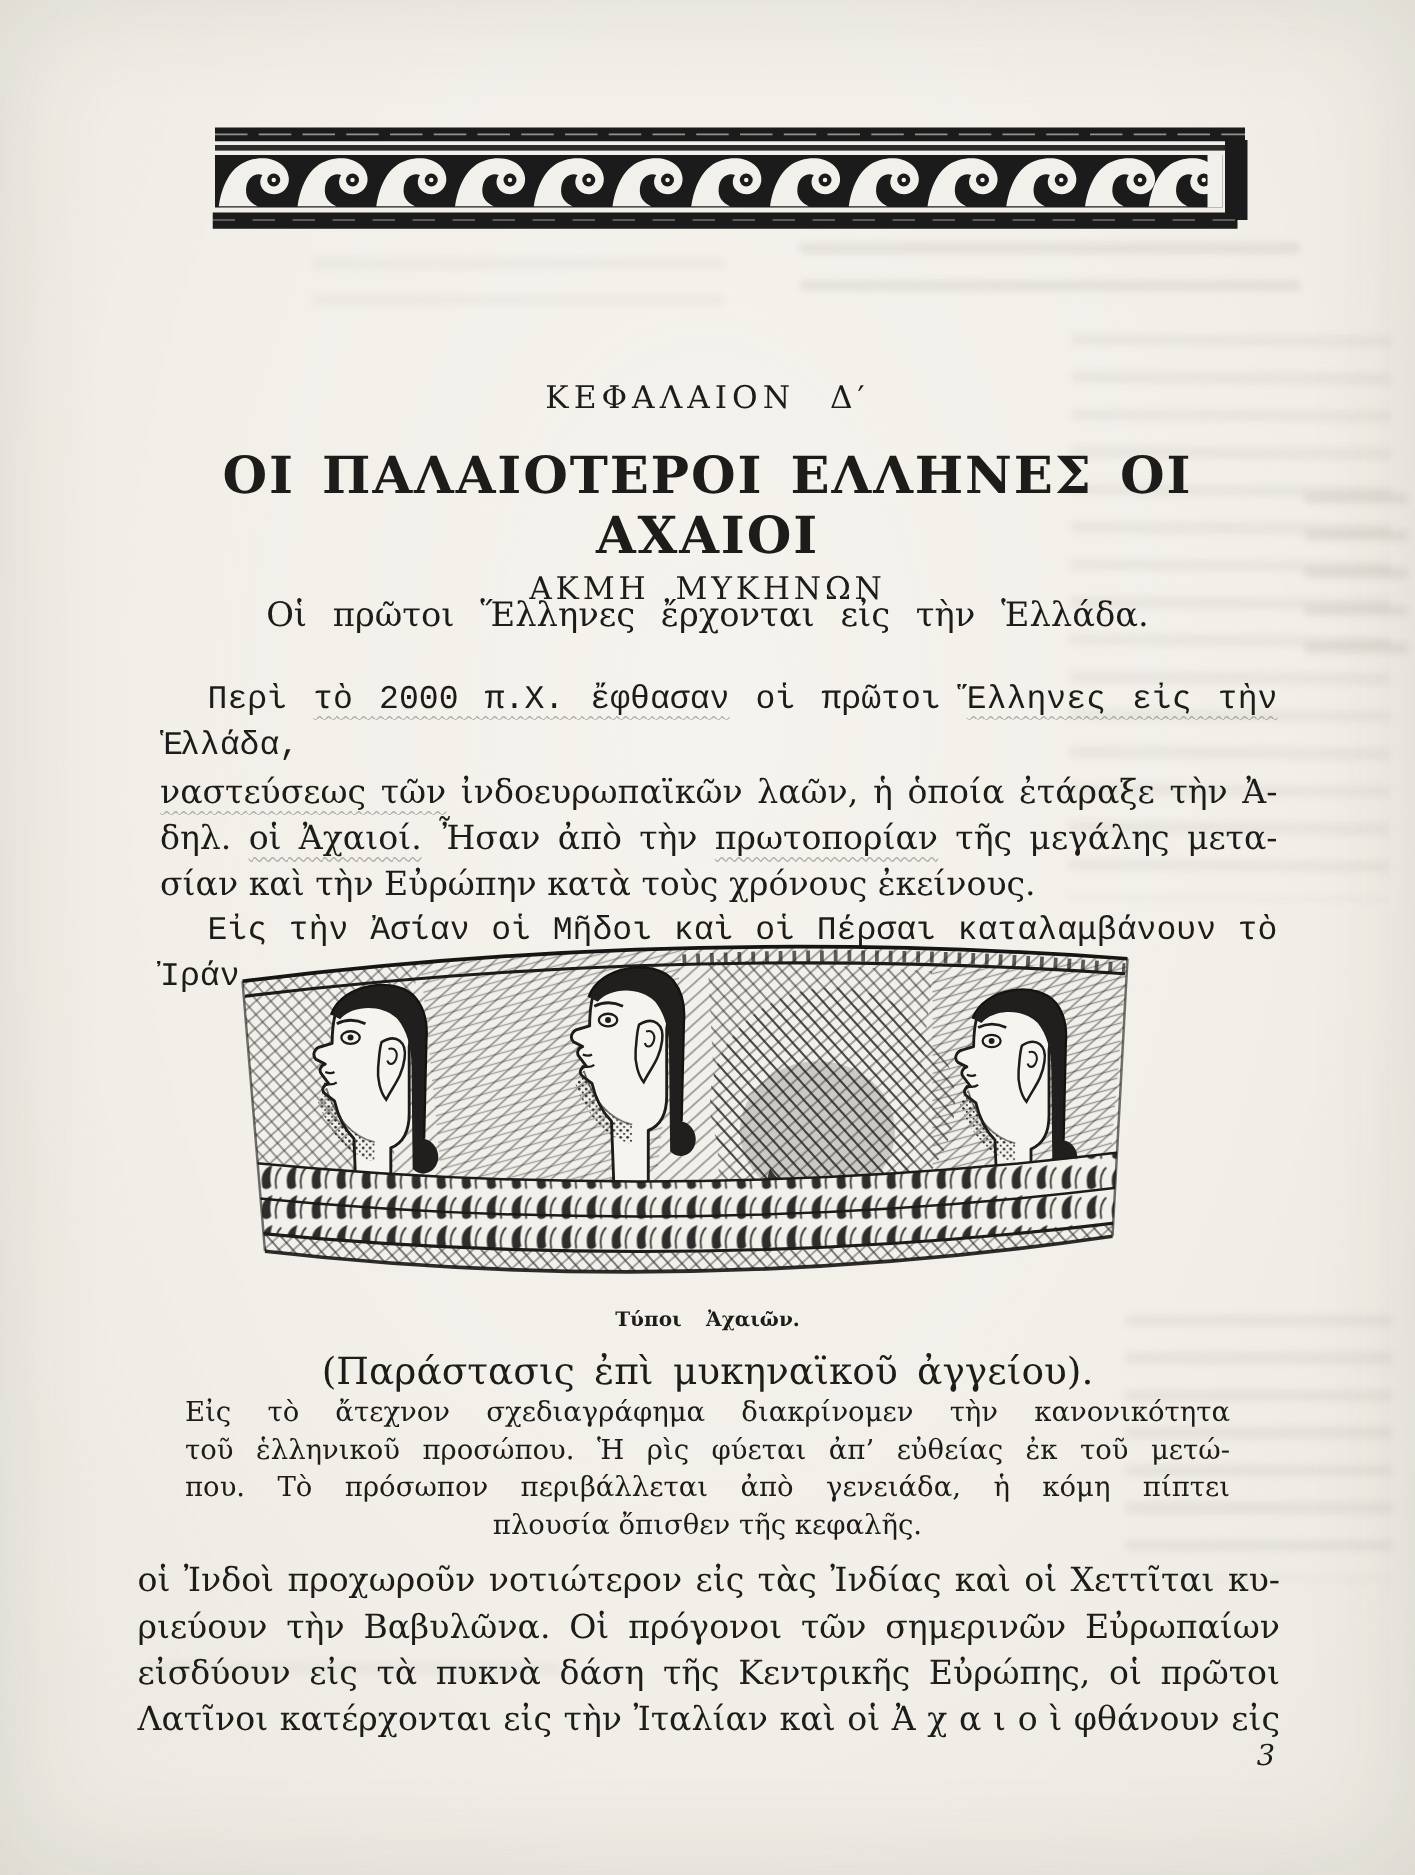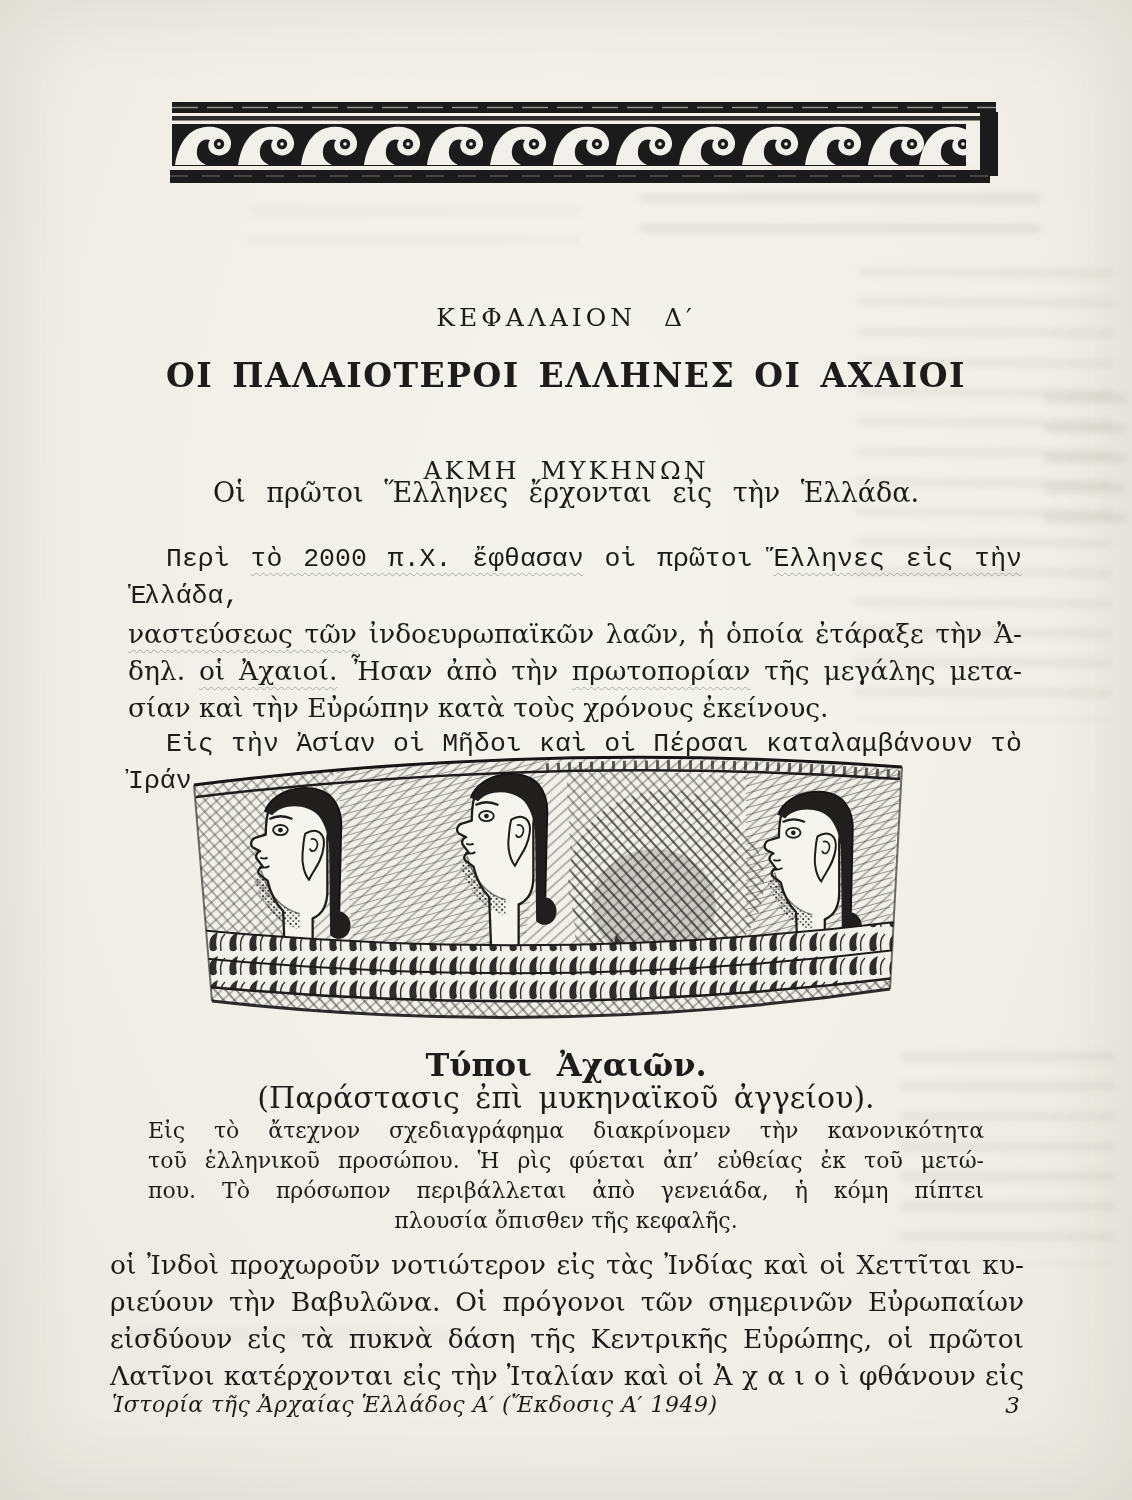--- a/index.html
+++ b/index.html
@@ -6,38 +6,38 @@
   .page{
     position:relative;width:1132px;height:1500px;overflow:hidden;
     background:radial-gradient(ellipse at 50% 38%, #f5f3ed 0%, #f1efe8 55%, #eae8e0 100%);
     box-shadow:inset 0 0 90px rgba(60,55,40,.10);
     color:#1d1c1a;
     font-family:"DejaVu Serif","Liberation Serif",serif;
   }
   .abs{position:absolute;}
   .centercol{left:108px;width:916px;text-align:center;}
   .chapter{top:303px;font-size:25px;letter-spacing:4px;word-spacing:16px;}
-  .title{top:356px;font-size:33px;font-weight:bold;letter-spacing:1.5px;word-spacing:6px;}
+  .title{top:356px;font-size:41px;font-weight:bold;letter-spacing:1.5px;word-spacing:6px;}
   .subtitle{top:424px;font-size:25px;letter-spacing:3px;word-spacing:10px;margin-top:32px;}
   .section{top:477px;font-size:27px;font-weight:normal;word-spacing:12px;}
   .bodyblock{font-size:26.5px;line-height:37px;}
   .block1{left:128px;top:541px;width:894px;}
   .block3{left:110px;top:1246px;width:914px;}
   .tline{text-align:justify;text-align-last:justify;white-space:normal;}
   .tline.first{text-indent:38px;font-family:Liberation Mono, monospace;}
   .tline.last-left{text-align-last:left;}
   .tline.last-center{text-align:center;text-align-last:center;}
   .u{
     text-decoration:underline;
     text-decoration-style:wavy;
     text-decoration-color:rgba(110,110,108,.5);
     text-decoration-thickness:1px;
     text-underline-offset:6px;
   }
-  .cap-title{top:1046px;font-size:32px;font-weight:bold;word-spacing:14px;}
+  .cap-title{top:1046px;font-size:16px;font-weight:bold;word-spacing:14px;}
   .cap-sub{top:1080px;font-size:30px;word-spacing:6px;}
   .cap-text{left:148px;top:1116px;width:836px;font-size:22px;line-height:30px;}
   .footer-left{left:112px;top:1392px;font-size:22px;font-style:italic;letter-spacing:.5px;}
   .page-num{left:960px;top:1392px;width:60px;text-align:right;font-size:23px;font-style:italic;}
   .bleed{
     position:absolute;filter:blur(3px);
     background:repeating-linear-gradient(180deg, rgba(126,122,112,.28) 0 9px, rgba(0,0,0,0) 9px 30px);
   }
   .ornament{left:170px;top:100px;width:838px;height:88px;}
   .figurebox{left:186px;top:737px;width:722px;height:302px;}
@@ -186,16 +186,15 @@
       </div>
   </div>
 
   <div class="abs cap-text">
       <div class="tline"><span>Εἰς τὸ ἄτεχνον σχεδιαγράφημα διακρίνομεν τὴν κανονικότητα</span></div>
       <div class="tline"><span>τοῦ ἑλληνικοῦ προσώπου. Ἡ ρὶς φύεται ἀπ’ εὐθείας ἐκ τοῦ μετώ-</span></div>
       <div class="tline"><span>που. Τὸ πρόσωπον περιβάλλεται ἀπὸ γενειάδα, ἡ κόμη πίπτει</span></div>
       <div class="tline last-center"><span>πλουσία ὄπισθεν τῆς κεφαλῆς.</span></div>
     </div>
 
-  <div class="abs footer-left">Ἱστορία τῆς Ἀρχαίας Ἑλλάδος Α′ (Ἔκδοσις Α′ 1949)</div>
   <div class="abs page-num">3</div>
 
 </div>
 
 </body></html>

